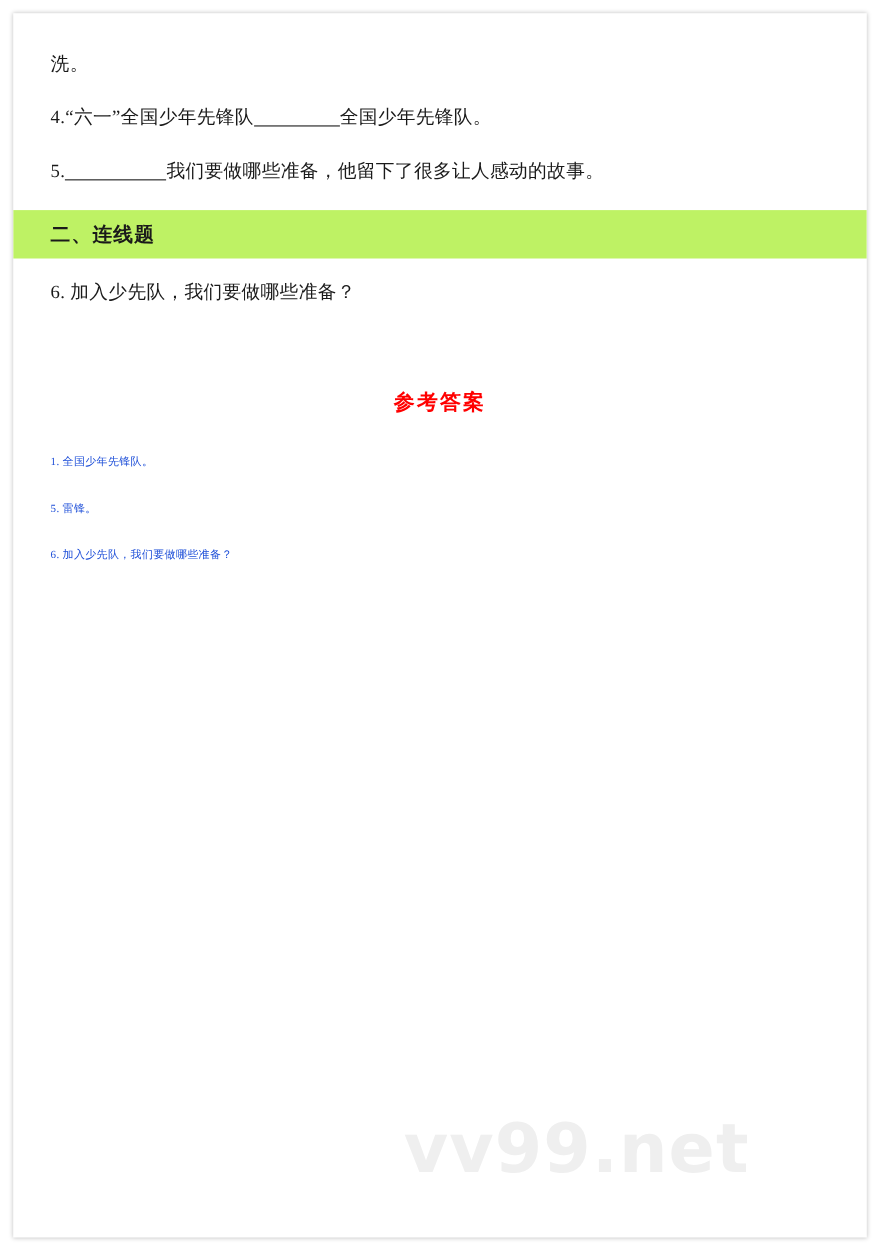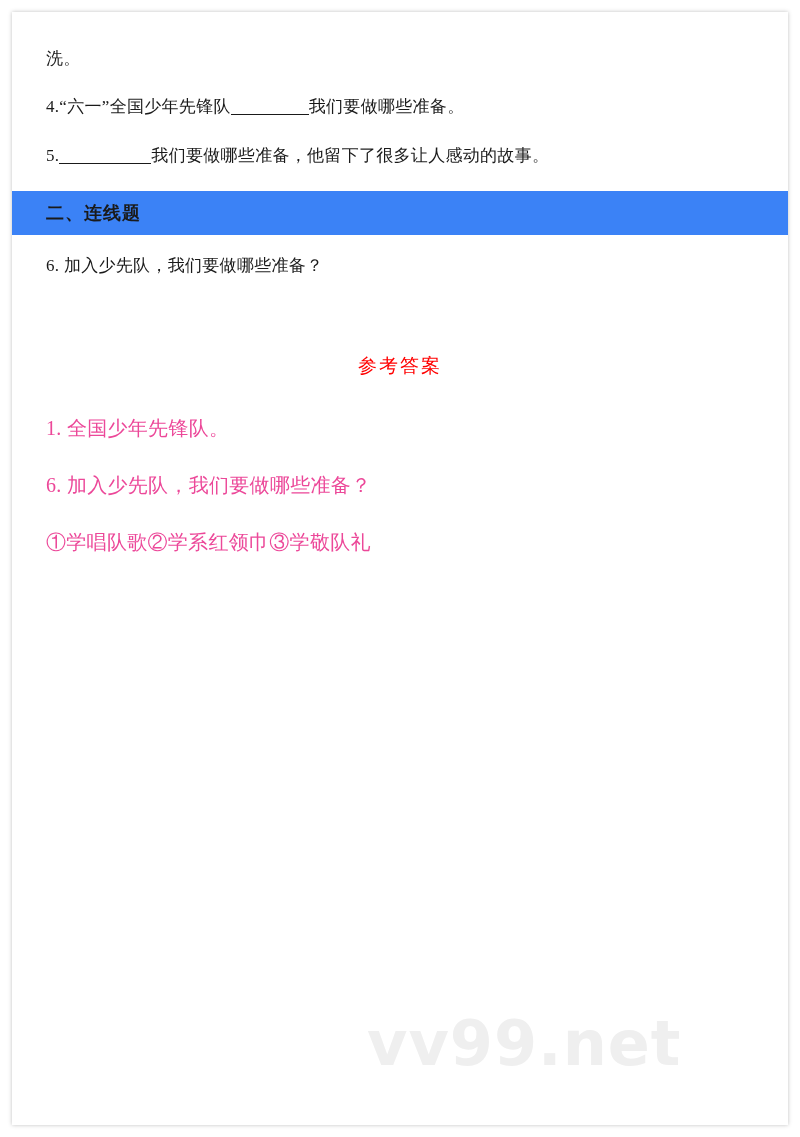--- a/index.html
+++ b/index.html
@@ -44,41 +44,41 @@
     width: 78px;
     vertical-align: -3px;
   }
   .blank-med {
     display: inline-block;
     border-bottom: 1px solid #1a1a1a;
     width: 92px;
     vertical-align: -3px;
   }
   .section-header {
-    background: #3b82f6;
+    background: #bef264;
     margin: 8px 0 18px -34px;
     padding: 10px 0 10px 34px;
     width: 776px;
     box-sizing: border-box;
     font-size: 18px;
     font-weight: bold;
     color: #1a1a1a;
     letter-spacing: 1px;
   }
   .answers-title {
     text-align: center;
     color: #ff0000;
-    font-weight: normal;
+    font-weight: bold;
     font-size: 19px;
     letter-spacing: 2px;
     margin: 74px 0 34px 0;
   }
   .answer-line {
-    font-size: 20px;
-    color: #ec4899;
+    font-size: 10px;
+    color: #1d4ed8;
     margin: 0 0 27px 0;
     line-height: 1.5;
     letter-spacing: 0.3px;
   }
   .answer-line.last {
     margin-bottom: 0;
   }
   .watermark {
     position: absolute;
     left: 355px;
@@ -93,33 +93,33 @@
 </style>
 </head>
 <body>
 
 <div class="page">
   <div class="content">
 
     <p class="line">洗。</p>
 
     <p class="line">
-      <span>4.</span><span>“六一”全国少年先锋队</span><span class="blank-short"></span><span>我们要做哪些准备。</span>
+      <span>4.</span><span>“六一”全国少年先锋队</span><span class="blank-short"></span><span>全国少年先锋队。</span>
     </p>
 
     <p class="line">
       <span>5.</span><span class="blank-med"></span><span>我们要做哪些准备，他留下了很多让人感动的故事。</span>
     </p>
 
     <div class="section-header">二、连线题</div>
 
     <p class="line">6. 加入少先队，我们要做哪些准备？</p>
 
     <div class="answers-title">参考答案</div>
 
     <p class="answer-line">1. 全国少年先锋队。</p>
+    <p class="answer-line">5. 雷锋。</p>
     <p class="answer-line">6. 加入少先队，我们要做哪些准备？</p>
-    <p class="answer-line last">①学唱队歌②学系红领巾③学敬队礼</p>
 
   </div>
 
   <div class="watermark">vv99.net</div>
 </div>
 
 </body></html>

